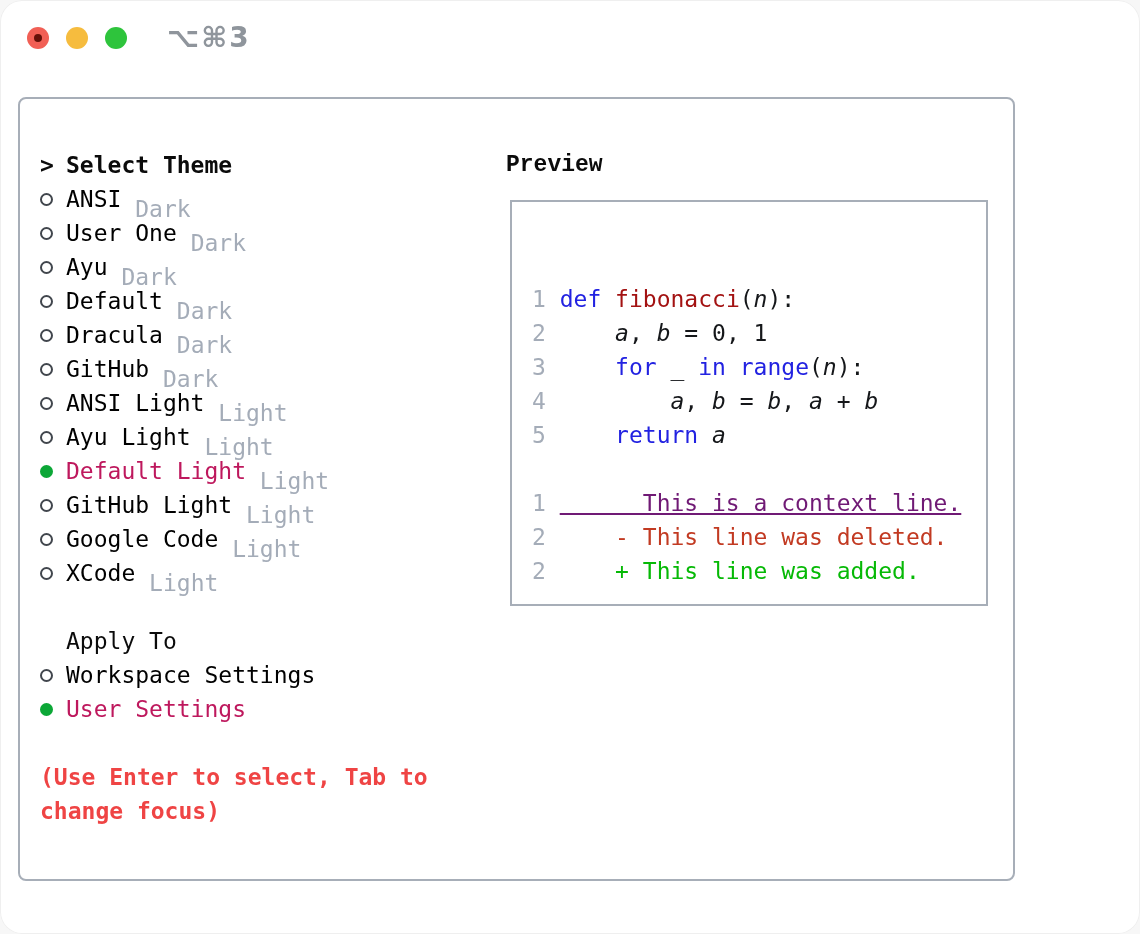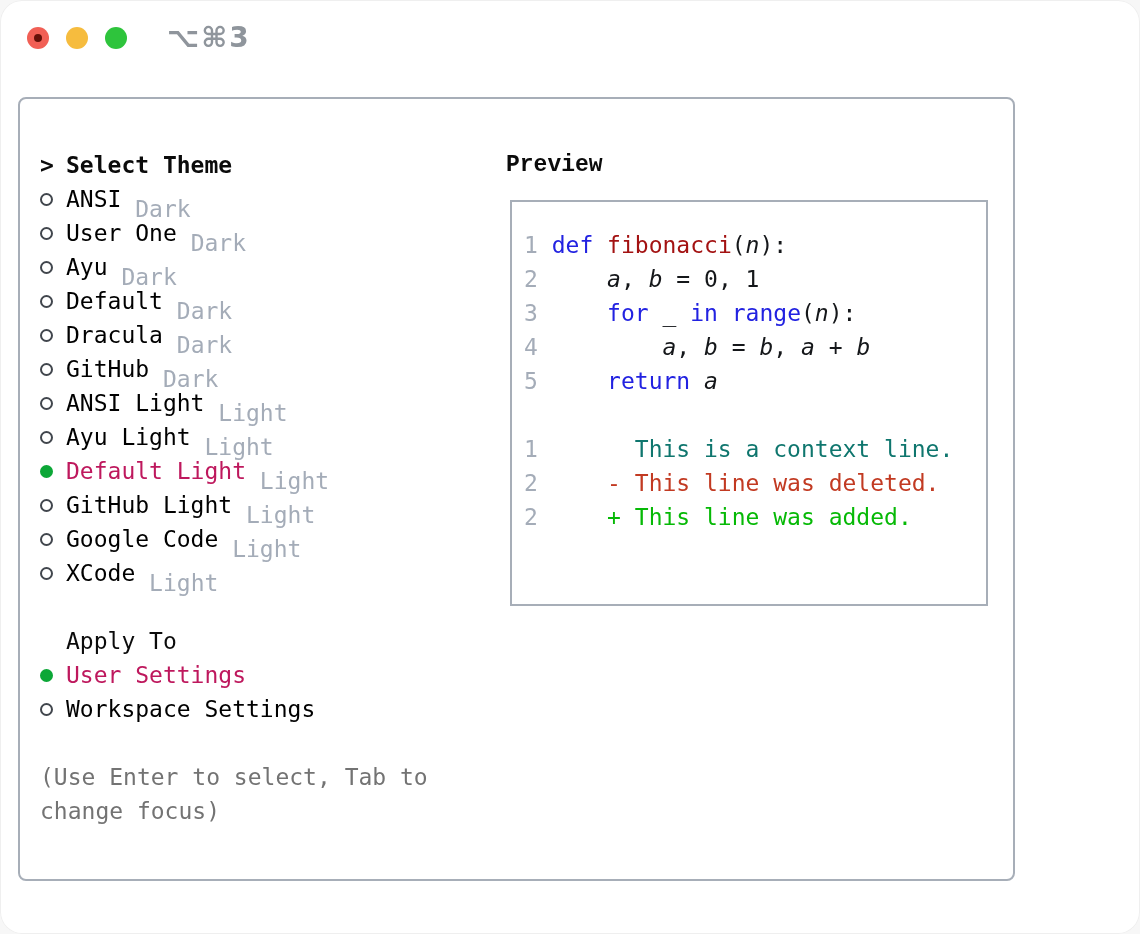--- a/index.html
+++ b/index.html
@@ -23,34 +23,34 @@
   .row{height:34px;display:flex;align-items:center;white-space:pre;}
   .marker{width:26px;flex:0 0 26px;display:flex;align-items:center;}
   .cursor{font-weight:bold;color:#0b0b0b;}
   .hdr{font-weight:bold;color:#0b0b0b;}
   .radio{width:13px;height:13px;border:2px solid #41464d;border-radius:50%;box-sizing:border-box;}
   .radio.on{border-color:#0ca737;background:#0ca737;}
   .tname{color:#000000;}
   .tname.sel{color:#be185d;text-align:center;}
   .variant{color:#a4acb8;margin-top:20px;}
   .apply-label{color:#0b0b0b;}
-  .hint{color:#737373;white-space:pre;}
+  .hint{color:#ef4444;white-space:pre;font-weight:bold;}
   .spacer{height:34px;}
 
   
   .preview-label{position:absolute;left:486px;top:49px;height:34px;display:flex;align-items:center;font-size:23px;font-weight:bold;color:#0b0b0b;font-family:Liberation Mono, monospace;}
   .preview-box{position:absolute;left:490px;top:101px;width:478px;height:406px;box-sizing:border-box;border:2px solid #a7aeb8;background:#fff;}
-  .code{margin:0;padding:26px 0 0 12px;font-family:"DejaVu Sans Mono","Liberation Mono",monospace;font-size:23px;line-height:34px;color:#15171a;}
+  .code{margin:8px;padding:72px 0 0 12px;font-family:"DejaVu Sans Mono","Liberation Mono",monospace;font-size:23px;line-height:34px;color:#15171a;}
   .code-line{height:34px;white-space:pre;}
   .tk-ln{color:#a4acb8;}
   .tk-kw{color:#2222e1;}
   .tk-fn{color:#a31212;}
   .tk-v{color:#15171a;font-style:italic;}
   .tk-p{color:#15171a;}
-  .tk-ctx{color:#0f766e;}
+  .tk-ctx{color:#701a75;text-decoration:underline;}
   .tk-del{color:#c23a22;}
   .tk-add{color:#06b906;}
 </style>
 </head>
 <body>
 
 <div class="window">
 
   <div class="lights">
     <span class="light red">
@@ -85,22 +85,22 @@
         </div>
 
       <div class="spacer"></div>
 
       <div class="row">
         <span class="marker"></span>
         <span class="apply-label">Apply To</span>
       </div>
 
       <div id="apply-list">
+          <div class="row"><span class="marker"><span class="radio"></span></span><span class="tname">Workspace Settings</span></div>
           <div class="row"><span class="marker"><span class="radio on"></span></span><span class="tname sel">User Settings</span></div>
-          <div class="row"><span class="marker"><span class="radio"></span></span><span class="tname">Workspace Settings</span></div>
         </div>
 
       <div class="spacer"></div>
 
       <div class="row hint">(Use Enter to select, Tab to</div>
       <div class="row hint">change focus)</div>
     </div>
 
     <div class="preview-label">Preview</div>
     <div class="preview-box">

